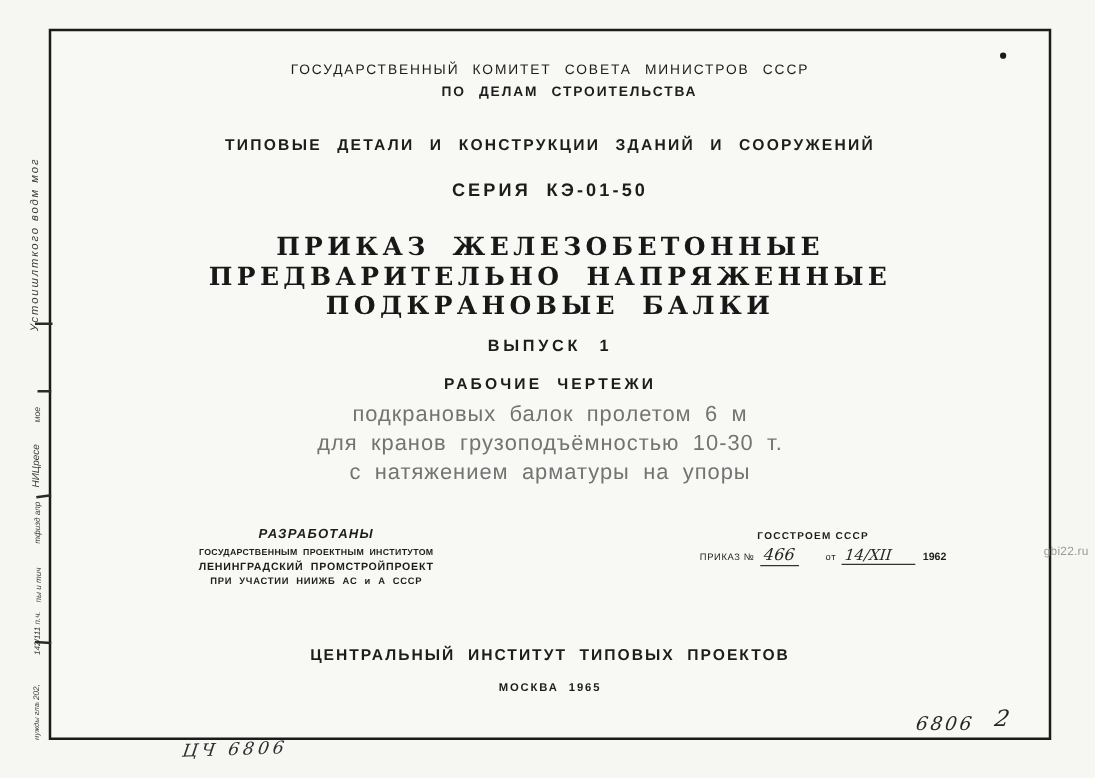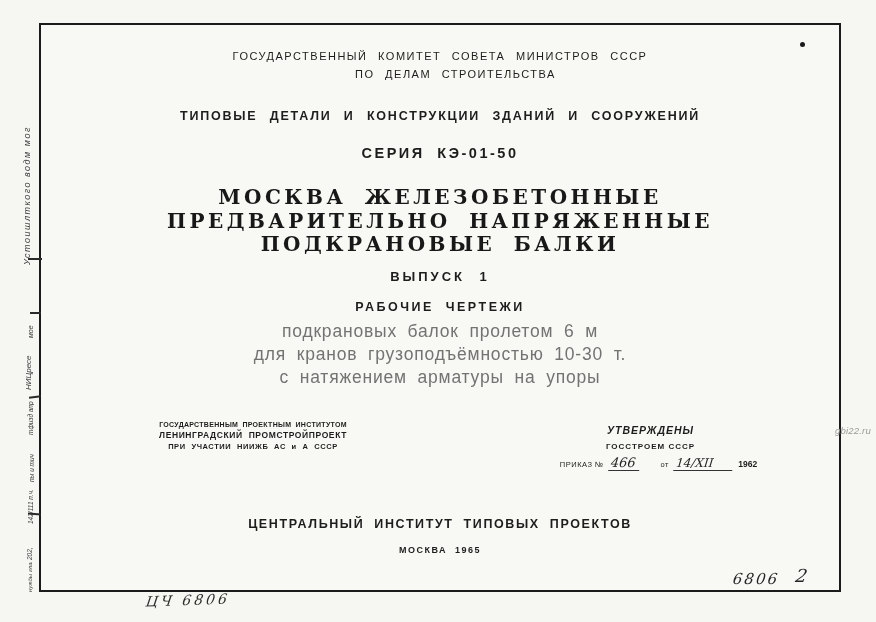--- a/index.html
+++ b/index.html
@@ -13,21 +13,21 @@
     overflow:hidden;
   }
   .sheet-frame {
     position:absolute; left:39px; top:23px; width:802px; height:569px;
     border:2px solid #1b1b1b;
     background:#f8f8f4;
   }
   .line { position:absolute; left:41px; width:798px; text-align:center; white-space:nowrap; }
 
   .hdr1 { top:50px;  font-size:11px;   font-weight:normal; letter-spacing:1.5px; word-spacing:6px; }
-  .hdr2 { top:68px;  font-size:11px;   font-weight:normal; letter-spacing:1.5px; word-spacing:6px;padding-left:31px; }
+  .hdr2 { top:68px;  font-size:11px;   font-weight:bold; letter-spacing:1.5px; word-spacing:6px;padding-left:31px; }
   .tip  { top:109px; font-size:12.5px; font-weight:bold; letter-spacing:1.8px; word-spacing:7px; }
   .ser  { top:145px; font-size:14.5px; font-weight:bold; letter-spacing:2.5px; word-spacing:6px; }
 
   .ttl  { font-family:"DejaVu Serif", serif; font-weight:bold; font-size:20px; letter-spacing:3.5px; word-spacing:8px; color:#181818; }
   .ttl1 { top:185px; } .ttl2 { top:209px; } .ttl3 { top:232px; }
 
   .vyp  { top:269px; font-size:13px;   font-weight:bold; letter-spacing:3px; word-spacing:8px; }
   .rab  { top:300px; font-size:12.5px; font-weight:bold; letter-spacing:2.5px; word-spacing:6px; }
 
   .sub  { font-size:17.5px; font-weight:500; letter-spacing:0.8px; word-spacing:5px; color:#737373; }
@@ -48,21 +48,21 @@
   .prikaz .yr   { font-size:8.5px; font-weight:bold; }
 
   .pub  { top:517px; font-size:12.5px; font-weight:bold; letter-spacing:1.6px; word-spacing:5px; }
   .mos  { top:545px; font-size:9px;    font-weight:bold; letter-spacing:1.5px; word-spacing:4px; }
 
   .hw-bl { position:absolute; left:146px; top:592px; font-size:14px; letter-spacing:3px;
            transform:rotate(-2deg) skewX(-10deg); color:#2e2e2e; }
   .hw-br-num  { position:absolute; left:733px; top:570px; font-size:15px; letter-spacing:2px; transform:skewX(-8deg); }
   .hw-br-page { position:absolute; left:796px; top:565px; font-size:18px; transform:skewX(-10deg); }
 
-  .watermark { position:absolute; left:835px; top:425px; font-size:9.5px; color:#9a9a98; letter-spacing:0.2px;font-style:italic; }
+  .watermark { position:absolute; left:835px; top:436px; font-size:9.5px; color:#9a9a98; letter-spacing:0.2px; }
 
   .dot { position:absolute; border-radius:50%; background:#1a1a1a; }
   .dot-tr { left:800px; top:42px; width:5px; height:5px; }
 
   .marg { position:absolute; writing-mode:vertical-rl; transform:rotate(180deg);
           color:#3c3c3c; font-style:italic; white-space:nowrap; overflow:hidden; }
   .m1 { left:22px; top:60px;  height:205px; font-size:9px; letter-spacing:1.5px; }
   .m2 { left:27px; top:300px; height:38px;  font-size:7px; }
   .m3 { left:24px; top:342px; height:48px;  font-size:8px; }
   .m4 { left:27px; top:395px; height:40px;  font-size:6.5px; }
@@ -81,39 +81,39 @@
 <body>
 
 <div class="sheet-frame"></div>
 
 <div class="line hdr1">ГОСУДАРСТВЕННЫЙ  КОМИТЕТ  СОВЕТА  МИНИСТРОВ  СССР</div>
 <div class="line hdr2">ПО  ДЕЛАМ  СТРОИТЕЛЬСТВА</div>
 
 <div class="line tip">ТИПОВЫЕ  ДЕТАЛИ  И  КОНСТРУКЦИИ  ЗДАНИЙ  И  СООРУЖЕНИЙ</div>
 <div class="line ser">СЕРИЯ  КЭ-01-50</div>
 
-<div class="line ttl ttl1">МОСКВА  ЖЕЛЕЗОБЕТОННЫЕ</div>
+<div class="line ttl ttl1">ПРИКАЗ  ЖЕЛЕЗОБЕТОННЫЕ</div>
 <div class="line ttl ttl2">ПРЕДВАРИТЕЛЬНО  НАПРЯЖЕННЫЕ</div>
 <div class="line ttl ttl3">ПОДКРАНОВЫЕ  БАЛКИ</div>
 
 <div class="line vyp">ВЫПУСК  1</div>
 
 <div class="line rab">РАБОЧИЕ  ЧЕРТЕЖИ</div>
 <div class="line sub sub1">подкрановых  балок  пролетом  6 м</div>
 <div class="line sub sub2">для  кранов  грузоподъёмностью  10-30 т.</div>
 <div class="line sub sub3">с  натяжением  арматуры  на  упоры</div>
 
 <div class="dev-block">
+  <div class="blk-head">РАЗРАБОТАНЫ</div>
   <div class="dev-l1">ГОСУДАРСТВЕННЫМ  ПРОЕКТНЫМ  ИНСТИТУТОМ</div>
   <div class="dev-l2">ЛЕНИНГРАДСКИЙ  ПРОМСТРОЙПРОЕКТ</div>
   <div class="dev-l3">ПРИ  УЧАСТИИ  НИИЖБ  АС и А  СССР</div>
 </div>
 
 <div class="app-block">
-  <div class="blk-head">УТВЕРЖДЕНЫ</div>
   <div class="app-l1">ГОССТРОЕМ  СССР</div>
   <div class="prikaz">
     <span class="lbl">ПРИКАЗ  №</span>
     <span class="hw num">466</span>
     <span class="lbl">от</span>
     <span class="hw date">14/XII</span>
     <span class="yr">1962</span>
   </div>
 </div>
 

